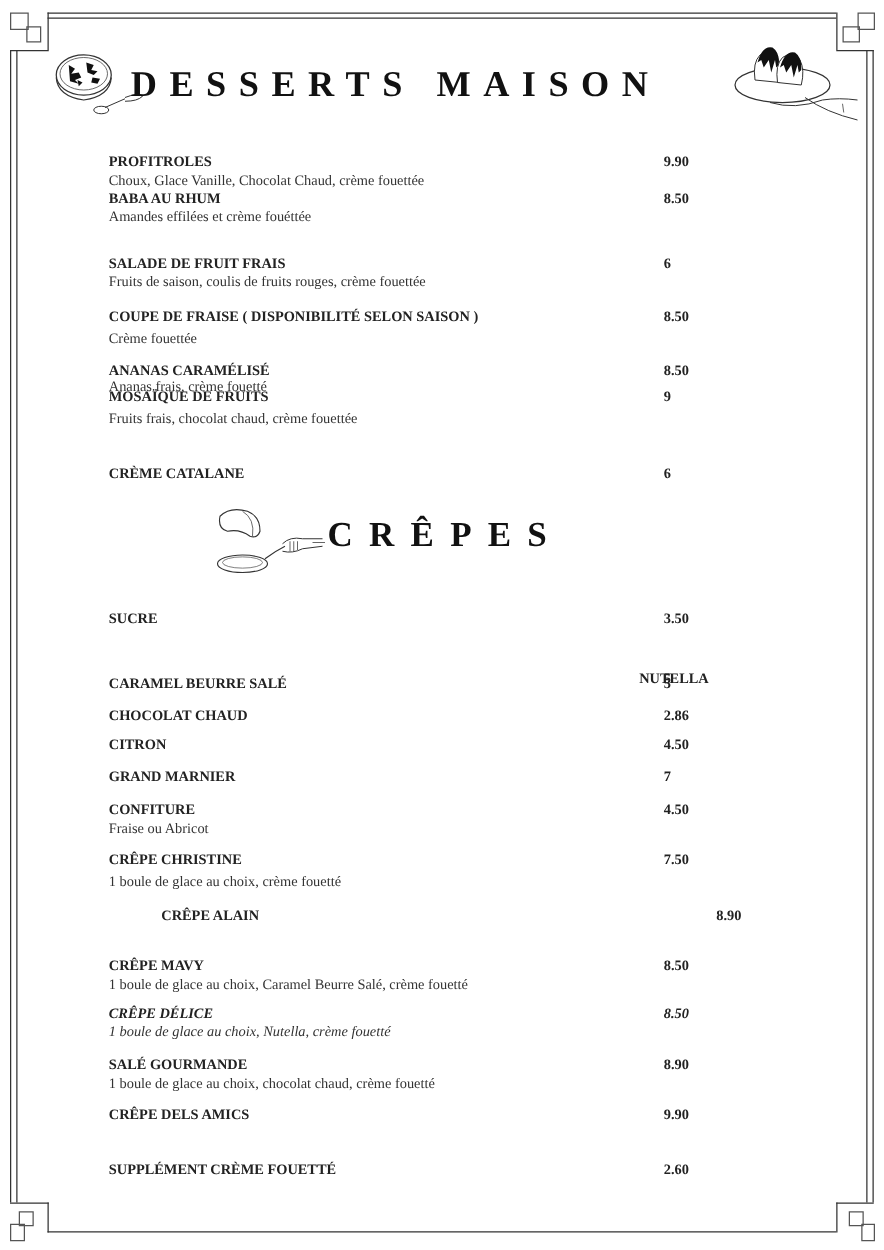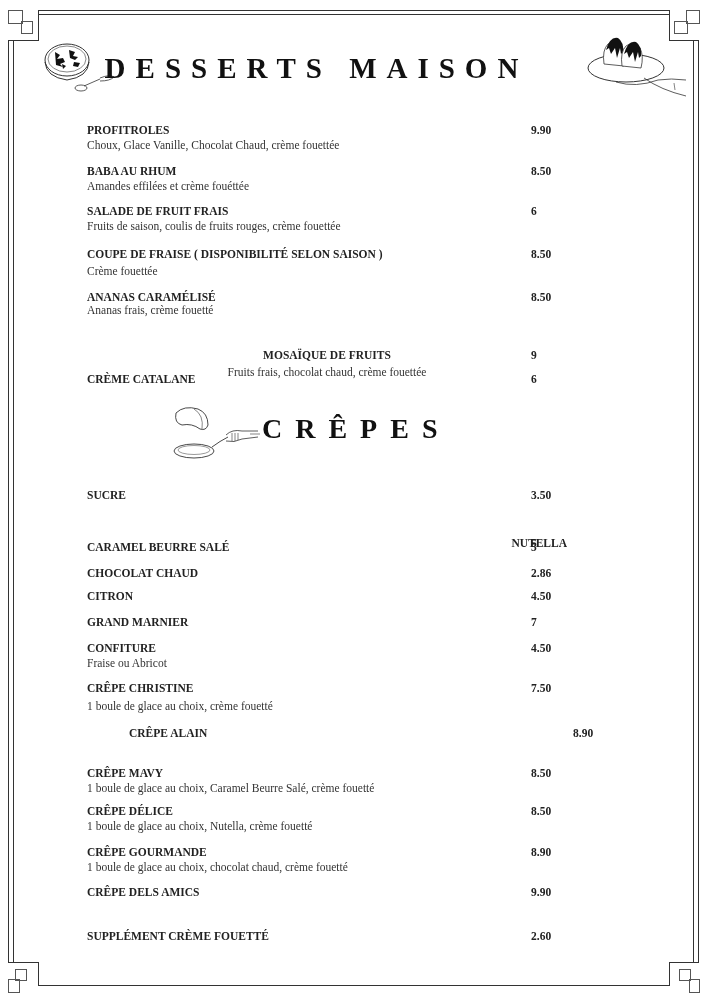--- a/index.html
+++ b/index.html
@@ -92,41 +92,41 @@
 </svg>
 
 <div class="title">DESSERTS MAISON</div>
 
 <div>
   <div class="item" style="top:123px;">
     <div class="name">PROFITROLES</div>
     <div class="desc">Choux, Glace Vanille, Chocolat Chaud, crème fouettée</div>
     <div class="price">9.90</div>
   </div>
-  <div class="item" style="top:164px;">
+  <div class="item" style="top:152px;">
     <div class="name">BABA AU RHUM</div>
     <div class="desc">Amandes effilées et crème fouéttée</div>
     <div class="price">8.50</div>
   </div>
   <div class="item" style="top:204px;">
     <div class="name">SALADE DE FRUIT FRAIS</div>
     <div class="desc">Fruits de saison, coulis de fruits rouges, crème fouettée</div>
     <div class="price">6</div>
   </div>
   <div class="item" style="top:247px;">
     <div class="name">COUPE DE FRAISE ( DISPONIBILITÉ SELON SAISON )</div>
     <div class="desc" style="margin-top:2px;">Crème fouettée</div>
     <div class="price">8.50</div>
   </div>
   <div class="item" style="top:290px;">
     <div class="name">ANANAS CARAMÉLISÉ</div>
     <div class="desc" style="margin-top:-2px;">Ananas frais, crème fouetté</div>
     <div class="price">8.50</div>
   </div>
-  <div class="item" style="top:348px;text-align:center;">
+  <div class="item" style="top:311px;">
     <div class="name">MOSAÏQUE DE FRUITS</div>
     <div class="desc" style="margin-top:2px;">Fruits frais, chocolat chaud, crème fouettée</div>
     <div class="price">9</div>
   </div>
   <div class="item" style="top:372px;">
     <div class="name">CRÈME CATALANE</div>
     <div class="price">6</div>
   </div>
 </div>
 
@@ -183,27 +183,27 @@
   </div>
   <div class="item" style="top:726px;margin-left:42px;">
     <div class="name">CRÊPE ALAIN</div>
     <div class="price">8.90</div>
   </div>
   <div class="item" style="top:766px;">
     <div class="name">CRÊPE MAVY</div>
     <div class="desc">1 boule de glace au choix, Caramel Beurre Salé,  crème fouetté</div>
     <div class="price">8.50</div>
   </div>
-  <div class="item" style="top:804px;">
+  <div class="item" style="top:804px;font-style:italic;">
     <div class="name">CRÊPE DÉLICE</div>
     <div class="desc">1 boule de glace au choix, Nutella, crème fouetté</div>
     <div class="price">8.50</div>
   </div>
   <div class="item" style="top:845px;">
-    <div class="name">CRÊPE GOURMANDE</div>
+    <div class="name">SALÉ GOURMANDE</div>
     <div class="desc">1 boule de glace au choix, chocolat chaud, crème fouetté</div>
     <div class="price">8.90</div>
   </div>
   <div class="item" style="top:885px;">
     <div class="name">CRÊPE DELS AMICS</div>
     <div class="price">9.90</div>
   </div>
   <div class="item" style="top:929px;">
     <div class="name">SUPPLÉMENT CRÈME FOUETTÉ</div>
     <div class="price">2.60</div>

